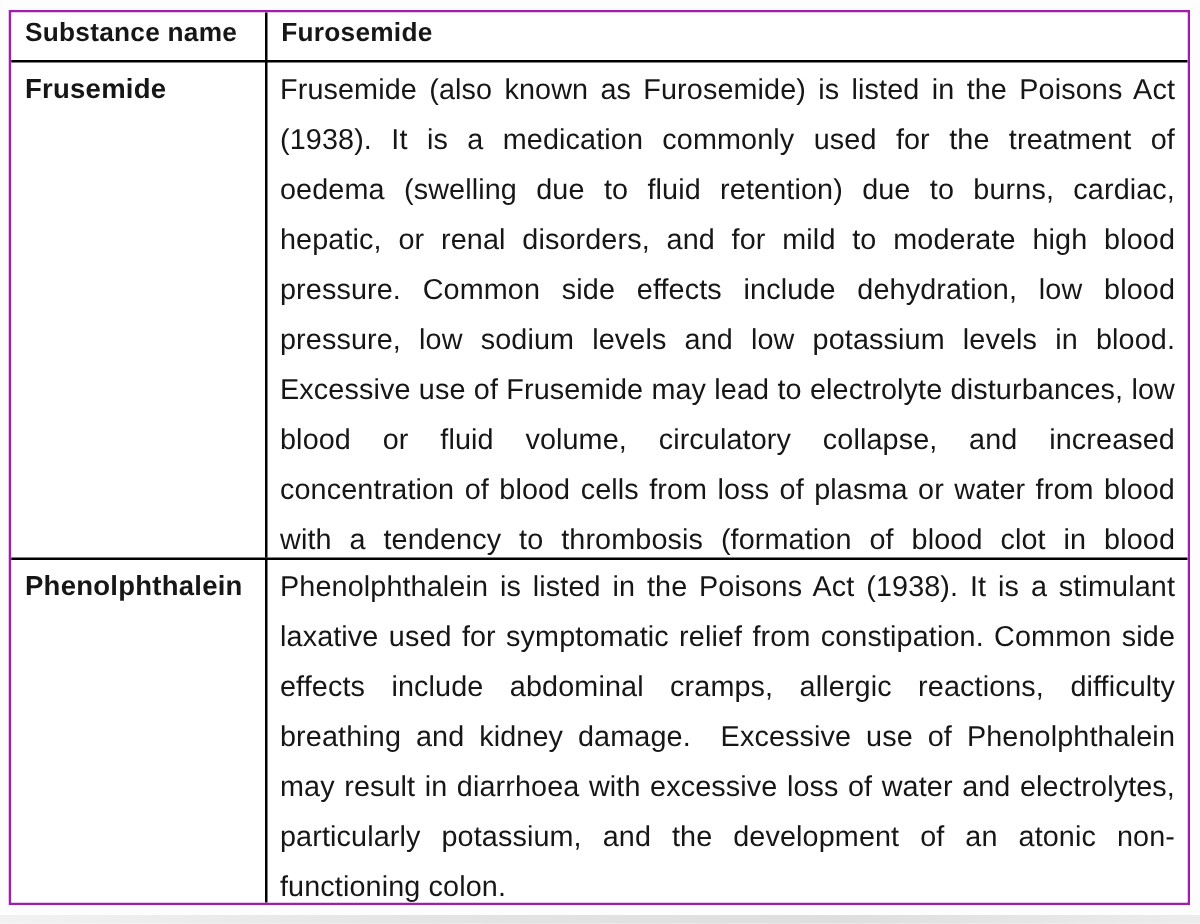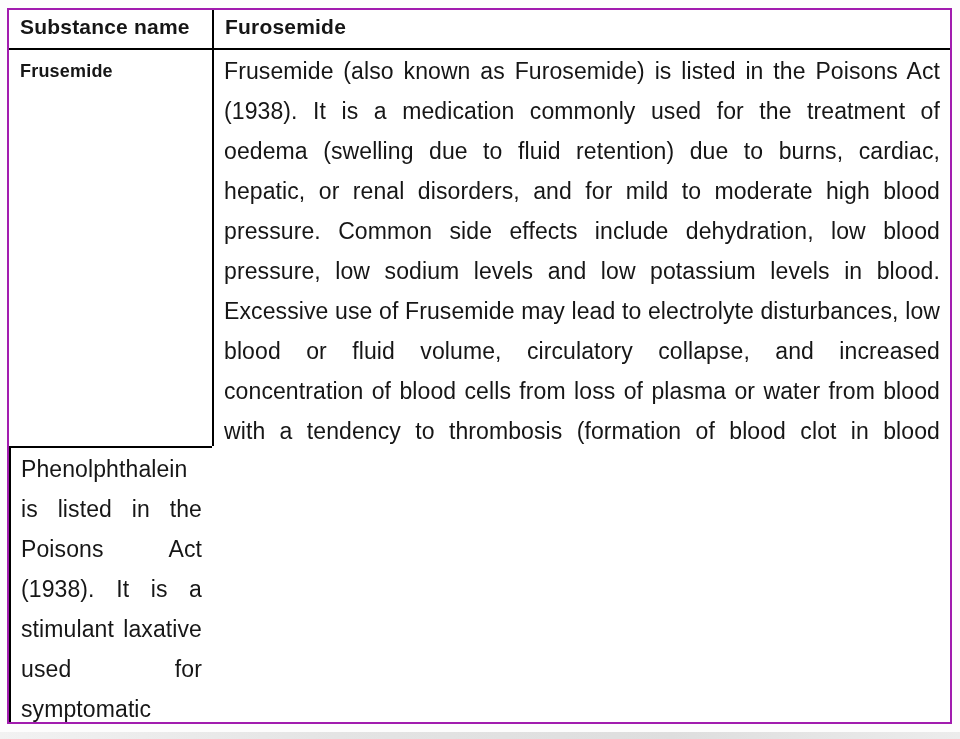--- a/index.html
+++ b/index.html
@@ -40,21 +40,21 @@
   }
   .head {
     font-weight: bold;
     font-size: 21px;
     line-height: 24px;
     letter-spacing: 0.2px;
     padding: 5px 8px 0 11px;
   }
   .name {
     font-weight: bold;
-    font-size: 18px;
+    font-size: 22px;
     line-height: 40px;
     letter-spacing: 0.2px;
     padding: 1px 8px 0 11px;
   }
   .info {
     font-size: 23px;
     line-height: 40px;
     letter-spacing: 0.1px;
     text-align: justify;
     padding: 1px 10px 0 10px;
@@ -74,18 +74,19 @@
 <div class="doc-table">
 
   <div class="cell head">Substance name</div>
 
   <div class="cell head col2">Furosemide</div>
 
   <div class="cell name rowline">Frusemide</div>
 
   <div class="cell info col2 rowline">Frusemide (also known as Furosemide) is listed in the Poisons Act (1938). It is a medication commonly used for the treatment of oedema (swelling due to fluid retention) due to burns, cardiac, hepatic, or renal disorders, and for mild to moderate high blood pressure. Common side effects include dehydration, low blood pressure, low sodium levels and low potassium levels in blood. Excessive use of Frusemide may lead to electrolyte disturbances, low blood or fluid volume, circulatory collapse, and increased concentration of blood cells from loss of plasma or water from blood with a tendency to thrombosis (formation of blood clot in blood vessel).</div>
 
+  <div class="cell name rowline">Phenolphthalein</div>
 
   <div class="cell info col2 rowline">Phenolphthalein is listed in the Poisons Act (1938). It is a stimulant laxative used for symptomatic relief from constipation. Common side effects include abdominal cramps, allergic reactions, difficulty breathing and kidney damage.&nbsp; Excessive use of Phenolphthalein may result in diarrhoea with excessive loss of water and electrolytes, particularly potassium, and the development of an atonic non-functioning colon.</div>
 
 </div>
 
 <div class="scan-shadow"></div>
 
 </body></html>

